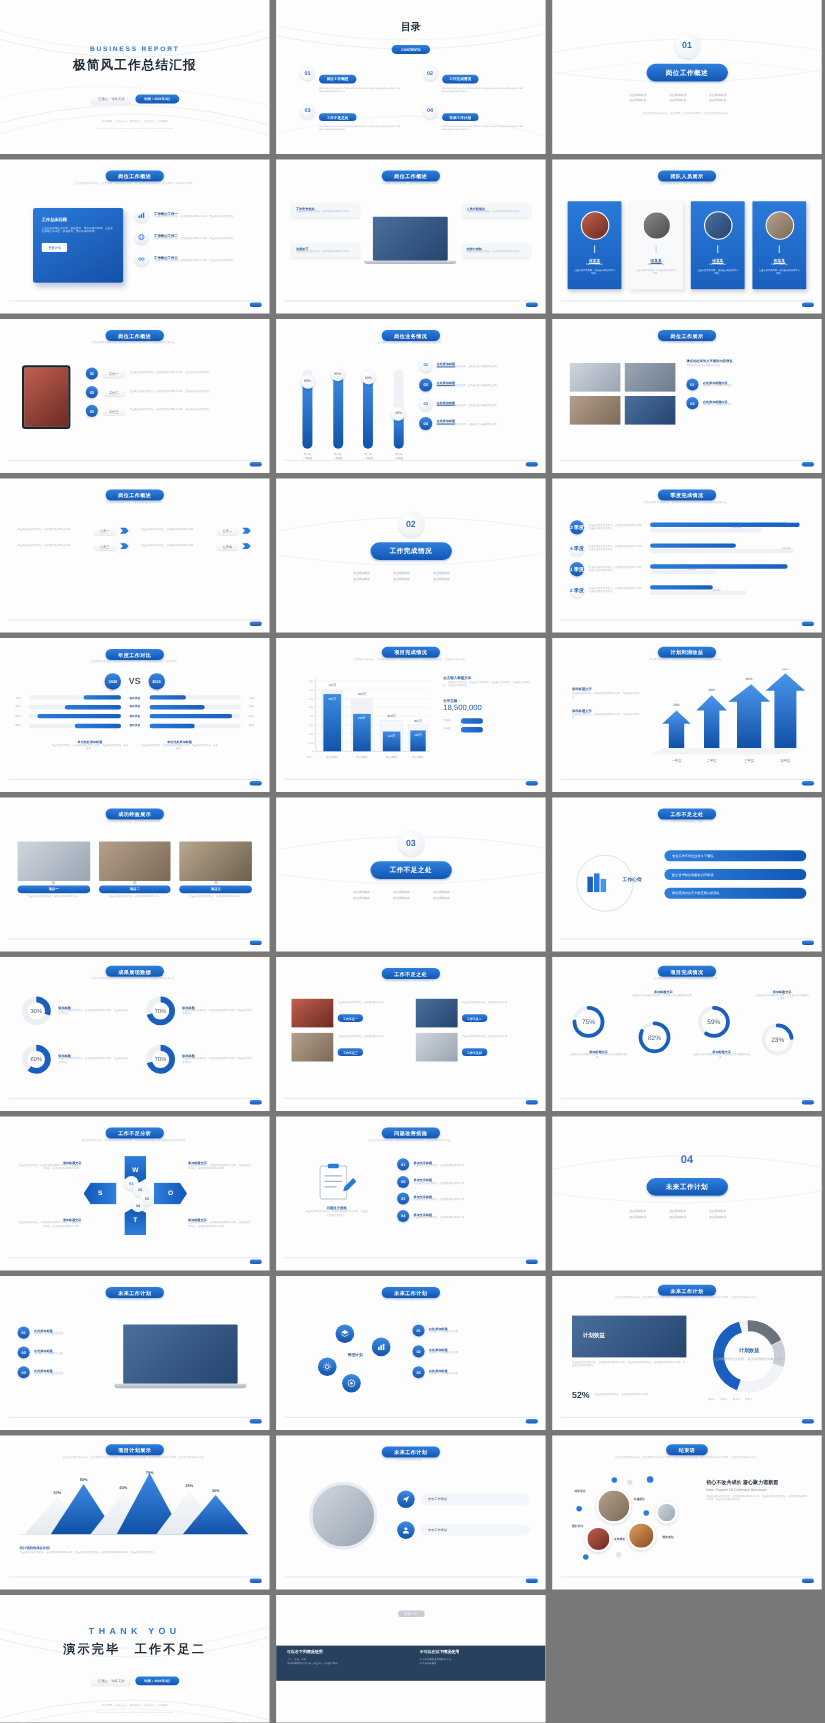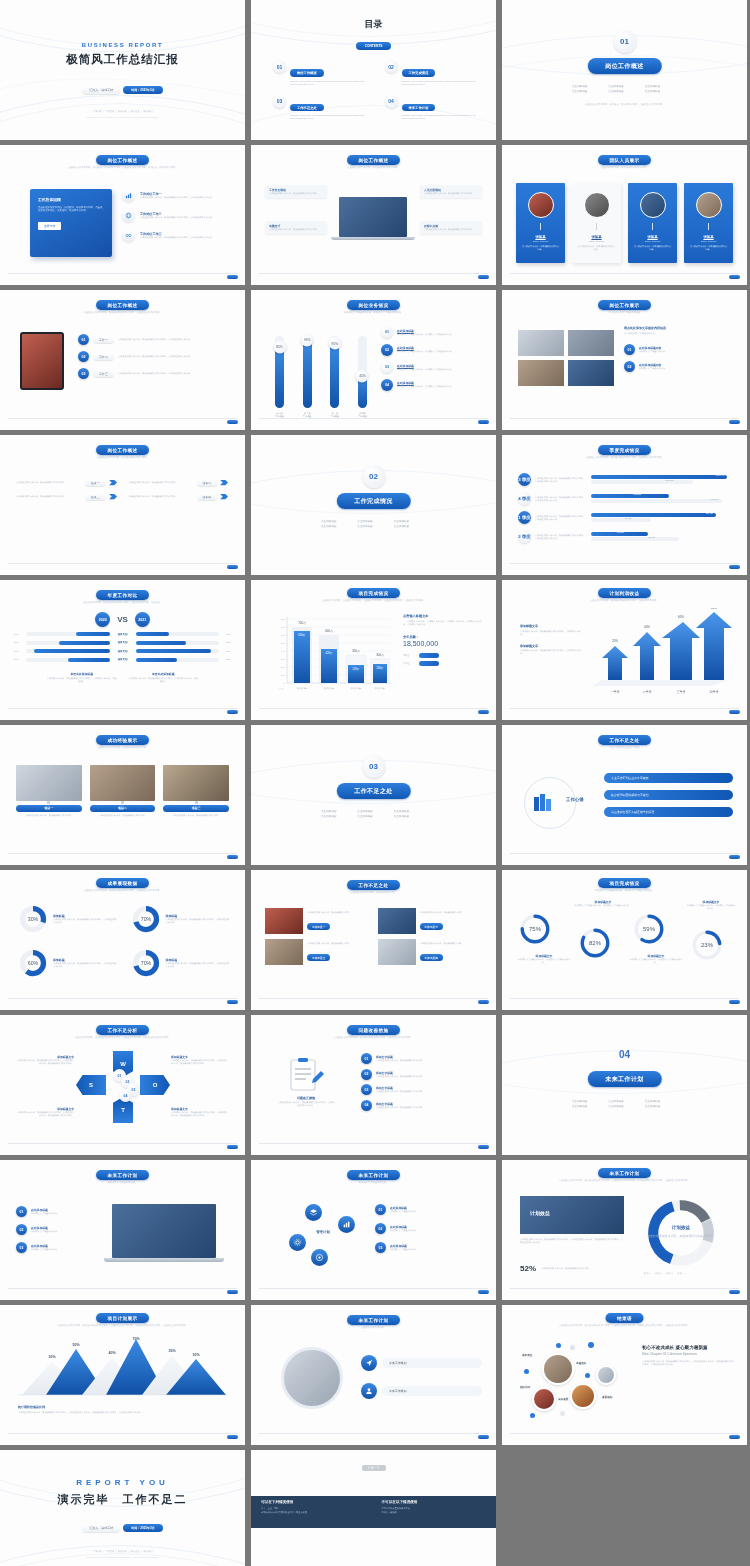--- a/index.html
+++ b/index.html
@@ -1210,21 +1210,21 @@
     <div class="pg"></div>
   </div>
 
   <div class="slide">
     <svg class="bgcurves" width="245" height="140">
       <path d="M-20 34 Q 120 80 265 32" fill="none" stroke="#dbe7f3" stroke-width=".6"></path>
       <path d="M-20 24 Q 120 74 265 22" fill="none" stroke="#e6eef7" stroke-width=".6"></path>
       <path d="M-20 118 Q 120 72 265 120" fill="none" stroke="#dbe7f3" stroke-width=".6"></path>
       <path d="M-20 128 Q 120 78 265 130" fill="none" stroke="#e6eef7" stroke-width=".6"></path>
     </svg>
-    <div class="thank-eng" style="position:absolute;top:28px;left:0;right:0;">REPORT YOU</div>
+    <div class="thank-eng" style="position:absolute;top:28px;left:0;right:0;">THANK YOU</div>
     <div class="thank-cn" style="position:absolute;top:42px;left:0;right:0;">演示完毕　工作不足二</div>
     <div style="position:absolute;top:74px;left:0;right:0;display:flex;justify-content:center;gap:3px;align-items:center;">
       <span class="ghostpill">汇报人：课件工坊</span>
       <span class="pillbtn" style="font-size:3px;">时间：2021年3月</span>
     </div>
     <div class="sub-lines" style="top:100px;">工作回顾 ｜ 工作完成 ｜ 数据分析 ｜ 成功之处 ｜ 未来规划</div>
     <div class="sub-lines" style="top:106px;width:130px;color:#cfd6de;font-size:1.9px;">Business report of the minimalist style work summary report business report template</div>
   </div>
 
   <div class="slide">

